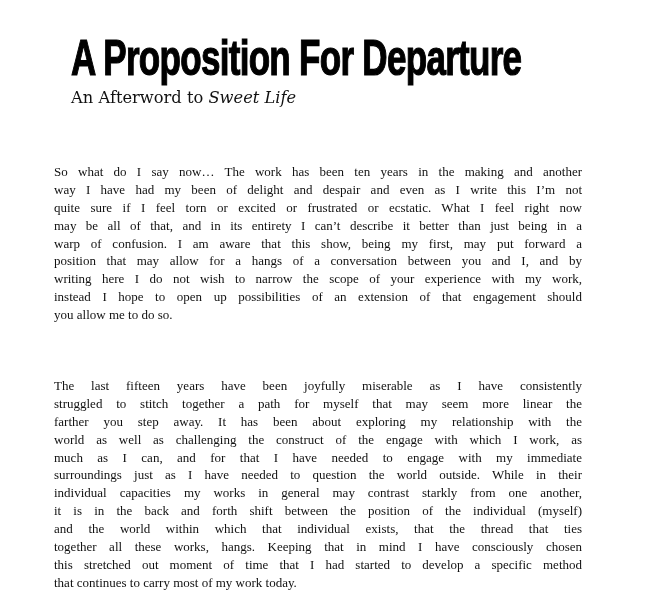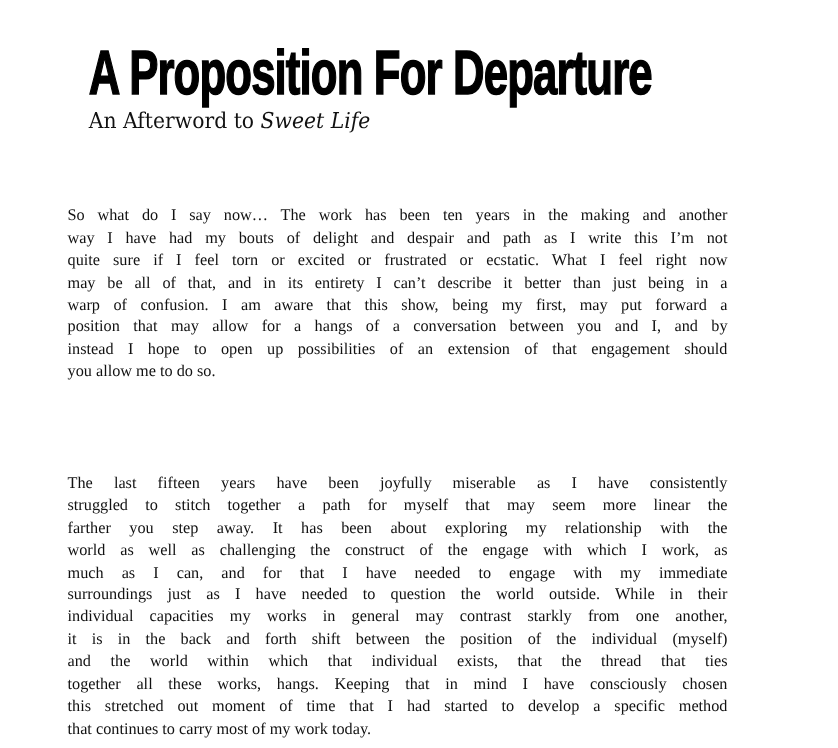--- a/index.html
+++ b/index.html
@@ -79,25 +79,26 @@
 <body>
 
 <div class="page">
 
   <h1 class="title">A Proposition For Departure</h1>
 
   <h2 class="subtitle"><span>An Afterword to </span><em>Sweet Life</em></h2>
 
   <div class="para para1">
     <span class="line">So what do I say now… The work has been ten years in the making and another</span>
-    <span class="line">way I have had my bouts of delight and despair and path as I write this I’m not</span>
+    <span class="line">way I have had my been of delight and despair and even as I write this I’m not</span>
     <span class="line">quite sure if I feel torn or excited or frustrated or ecstatic. What I feel right now</span>
     <span class="line">may be all of that, and in its entirety I can’t describe it better than just being in a</span>
     <span class="line">warp of confusion. I am aware that this show, being my first, may put forward a</span>
     <span class="line">position that may allow for a hangs of a conversation between you and I, and by</span>
+    <span class="line">writing here I do not wish to narrow the scope of your experience with my work,</span>
     <span class="line">instead I hope to open up possibilities of an extension of that engagement should</span>
     <span class="line last">you allow me to do so.</span>
   </div>
 
   <div class="para para2">
     <span class="line">The last fifteen years have been joyfully miserable as I have consistently</span>
     <span class="line">struggled to stitch together a path for myself that may seem more linear the</span>
     <span class="line">farther you step away. It has been about exploring my relationship with the</span>
     <span class="line">world as well as challenging the construct of the engage with which I work, as</span>
     <span class="line">much as I can, and for that I have needed to engage with my immediate</span>

